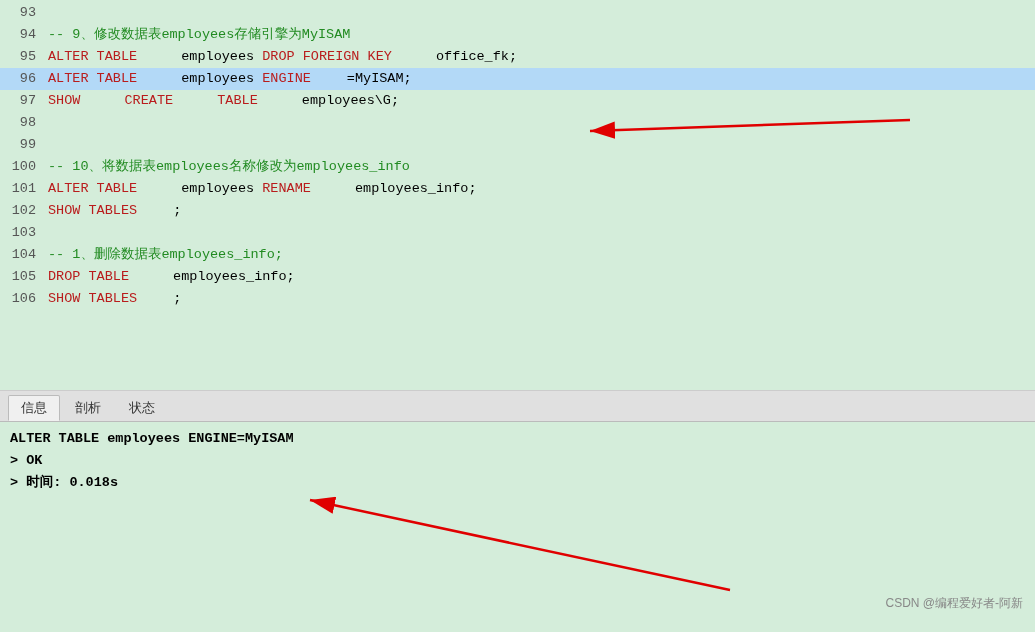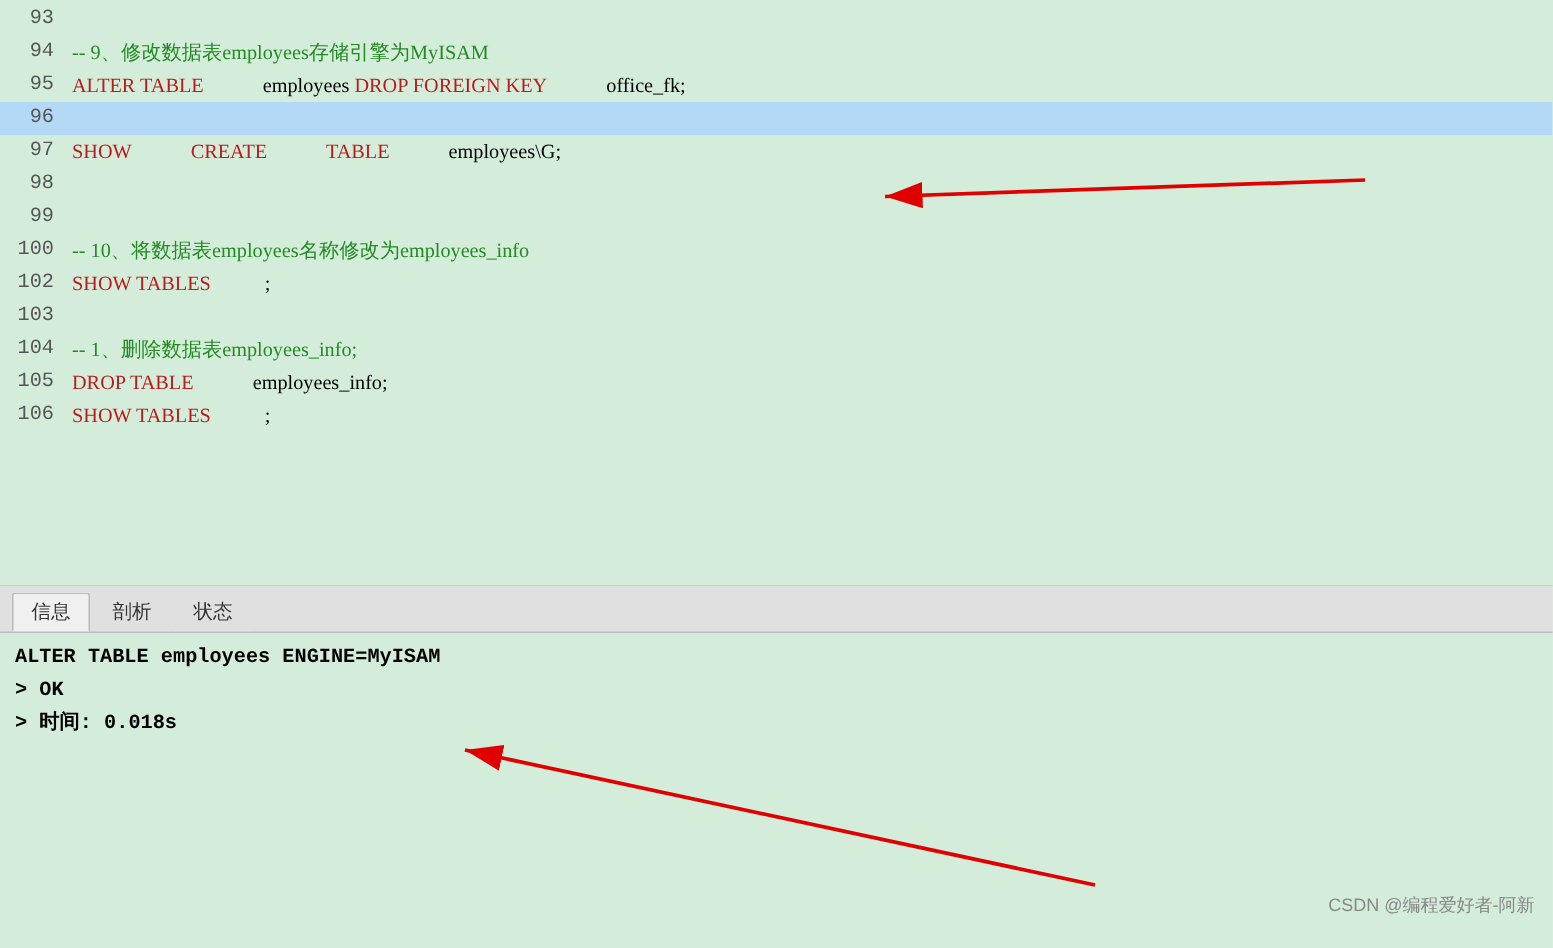--- a/index.html
+++ b/index.html
@@ -32,21 +32,20 @@
       text-align: right;
       padding-right: 12px;
       flex-shrink: 0;
       user-select: none;
       font-size: 13.5px;
     }
 
     .line-content {
       white-space: pre;
       color: #000;
-      font-family: Liberation Serif, serif;
     }
 
     .kw-blue { color: #b91c1c; font-weight: normal; }
     .kw-green { color: #228b22; }
     .text-black { color: #000; margin-left: 36px; }
 
     .line-highlighted {
       background: #b3d9f7;
       display: flex;
       align-items: center;
@@ -142,20 +141,21 @@
       <span class="line-content kw-green">-- 9、修改数据表employees存储引擎为MyISAM</span>
     </div>
 
     <div class="code-line">
       <span class="line-num">95</span>
       <span class="line-content"><span class="kw-blue">ALTER TABLE</span><span class="text-black"> employees </span><span class="kw-blue">DROP FOREIGN KEY</span><span class="text-black"> office_fk;</span></span>
     </div>
 
     <div class="line-highlighted">
       <span class="line-num">96</span>
+      <span class="line-content"><span class="kw-blue">ALTER TABLE</span><span class="text-black"> employees </span><span class="kw-blue">ENGINE</span><span class="text-black">=MyISAM;</span></span>
     </div>
 
     <div class="code-line">
       <span class="line-num">97</span>
       <span class="line-content"><span class="kw-blue">SHOW</span><span class="text-black"> </span><span class="kw-blue">CREATE</span><span class="text-black"> </span><span class="kw-blue">TABLE</span><span class="text-black"> employees\G;</span></span>
     </div>
 
     <div class="code-line">
       <span class="line-num">98</span>
       <span class="line-content"></span>
@@ -164,20 +164,24 @@
     <div class="code-line">
       <span class="line-num">99</span>
       <span class="line-content"></span>
     </div>
 
     <div class="code-line">
       <span class="line-num">100</span>
       <span class="line-content kw-green">-- 10、将数据表employees名称修改为employees_info</span>
     </div>
 
+    <div class="code-line">
+      <span class="line-num">101</span>
+      <span class="line-content"><span class="kw-blue">ALTER TABLE</span><span class="text-black"> employees </span><span class="kw-blue">RENAME</span><span class="text-black"> employees_info;</span></span>
+    </div>
 
     <div class="code-line">
       <span class="line-num">102</span>
       <span class="line-content"><span class="kw-blue">SHOW TABLES</span><span class="text-black">;</span></span>
     </div>
 
     <div class="code-line">
       <span class="line-num">103</span>
       <span class="line-content"></span>
     </div>

